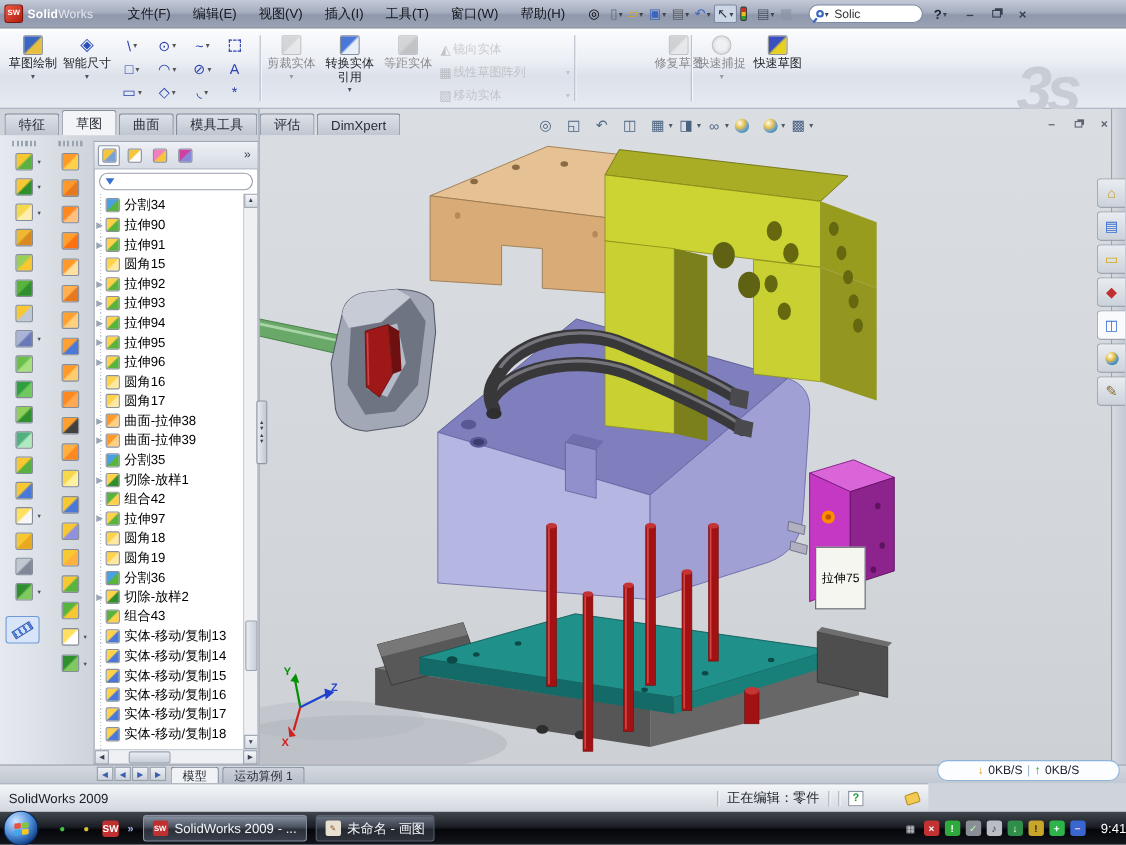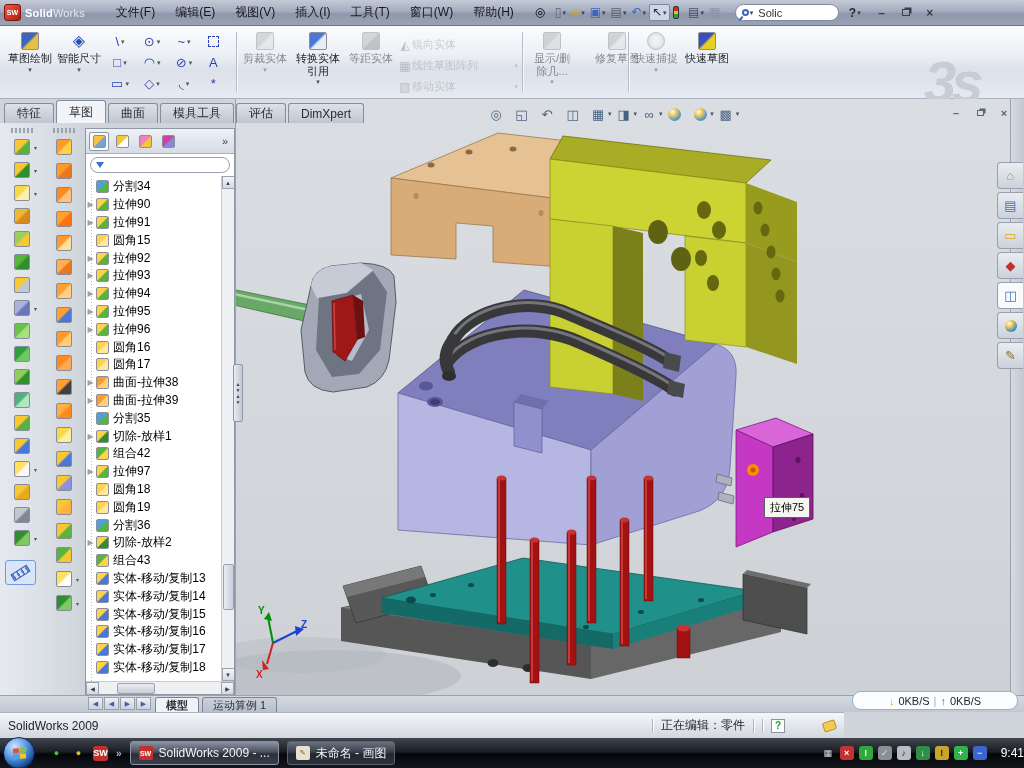--- a/index.html
+++ b/index.html
@@ -52,21 +52,21 @@
 #viewport{left:235px;top:99px;width:775px;height:596px;background:linear-gradient(180deg,#dadde1,#d2d5d9 70%,#cdd0d5);border-left:1px solid #9aa2ae;overflow:hidden}
 #headsup{left:486px;top:104px;display:flex;align-items:center;gap:2px;z-index:20}
 .hic{width:20px;height:20px;display:flex;align-items:center;justify-content:center;font-size:13px;color:#3a5578;opacity:.9}
 .hic .ball{width:13px;height:13px;border-radius:50%;background:radial-gradient(circle at 35% 30%,#fff,#e8c040 35%,#4a90d8 65%,#2f8f3f 90%)}
 .hdd{font-size:7px;color:#4a5565}
 #doc-controls{left:948px;top:106px;display:flex;gap:8px;z-index:20}
 .dwb{width:16px;height:13px;display:flex;align-items:center;justify-content:center;color:#5c6470;font-size:11px;font-weight:bold}
 .restore-s{width:7px;height:6px;border:1px solid #5c6470;box-shadow:2px -2px 0 -0.5px #5c6470}
 #splitter{left:233px;top:364px;width:10px;height:58px;background:linear-gradient(90deg,#e8ebf0,#c2c8d1);border:1px solid #8f98a6;border-radius:2px;display:flex;flex-direction:column;align-items:center;justify-content:center;gap:1px;z-index:21}
 #splitter span{font-size:5px;color:#39404e;line-height:5px}
-#tooltip{left:764px;top:497px;background:#f6f6f0;border:1px solid #5a5f6a;font-size:11px;color:#000;padding:2px 5px;z-index:22}
+#tooltip{left:741px;top:497px;background:#f6f6f0;border:1px solid #5a5f6a;font-size:11px;color:#000;padding:20px 5px;z-index:22}
 
 #leftchrome{left:0;top:123px;width:85px;height:572px;background:linear-gradient(90deg,#e6eaf0,#cfd4db)}
 .ltb{position:absolute;top:128px;width:40px;display:flex;flex-direction:column;align-items:center}
 .grip{width:22px;height:5px;background:repeating-linear-gradient(90deg,#9aa3b2 0 2px,transparent 2px 4px);margin-bottom:6px}
 .lchip-w{position:relative;margin-bottom:7px;width:26px;display:flex;justify-content:center}
 .lchip{width:16px;height:16px;border:1px solid #868d99;border-radius:2px}
 .lchip-w .dd3{position:absolute;right:-2px;top:5px;font-size:6px;color:#4a5160}
 #measure-btn{position:absolute;left:5px;top:560px;width:31px;height:25px;background:#d8e5f8;border:1px solid #6f9bd8;border-radius:3px;display:flex;align-items:center;justify-content:center}
 #measure-btn .ruler{width:19px;height:8px;background:repeating-linear-gradient(90deg,#4a78d8 0 2px,#cfe0f8 2px 5px);border:1px solid #3a5fae;transform:rotate(-32deg)}
 
@@ -93,21 +93,21 @@
 
 #taskpane{left:1010px;top:99px;width:14px;height:596px;background:linear-gradient(90deg,#d6dae1,#c2c8d1);border-left:1px solid #9aa2ae}
 .tpbtn{position:absolute;left:997px;width:26px;height:27px;background:linear-gradient(#e9edf2,#ccd2da);border:1px solid #98a0ac;border-right:none;border-radius:4px 0 0 4px;display:flex;align-items:center;justify-content:center;z-index:5}
 .tpbtn.sel{background:#f8fafc}
 .tpbtn .g{font-size:13px;line-height:14px}
 .tpbtn .ball{width:12px;height:12px;border-radius:50%;background:radial-gradient(circle at 35% 30%,#fff,#e8c040 35%,#4a90d8 65%,#2f8f3f 90%)}
 
 #modeltabs{left:0;top:695px;width:1024px;height:17px;background:linear-gradient(#d4d9e0,#c2c8d1);border-top:1px solid #9aa2ae;display:flex;align-items:flex-end;padding-left:88px}
 .navb{width:15px;height:13px;margin:0 1px 1px 0;background:linear-gradient(#eef1f5,#ccd2da);border:1px solid #98a0ac;font-size:7px;color:#3a5fae;display:flex;align-items:center;justify-content:center}
 .mtab{height:15px;padding:0 10px;font-size:11px;display:flex;align-items:center;border:1px solid #7d8594;border-bottom:none;border-radius:3px 3px 0 0;margin-left:3px;background:linear-gradient(#ccd1d9,#b8bfca);color:#2a2e36}
-.mtab.sel{background:#f0f2f5;font-weight:bold}
+.mtab.sel{background:#f0f2f5;font-weight:normal}
 #netwidget{left:852px;top:691px;width:166px;height:19px;background:#fbfdff;border:1px solid #8fb4dc;border-radius:9px;display:flex;align-items:center;justify-content:center;font-size:11px;color:#223;z-index:30;gap:4px}
 #netwidget .dn{color:#e8a020;font-weight:bold}#netwidget .up{color:#28a028;font-weight:bold}
 #netwidget .bar{color:#9ab4cc}
 #statusbar{left:0;top:712px;width:844px;height:26px;background:linear-gradient(#f4f6f9,#d2d7df);border-top:1px solid #aab2be;display:flex;align-items:center;font-size:12px;color:#1c1f26}
 #sb-left{margin-left:8px}
 #sb-right{margin-left:auto;display:flex;align-items:center;gap:8px;margin-right:8px}
 .sbsep{width:1px;height:14px;background:#aab2be;box-shadow:1px 0 0 #fff}
 #sb-help{width:14px;height:14px;background:#fff;border:1px solid #8a93a2;color:#18a038;font-weight:bold;font-size:10px;display:flex;align-items:center;justify-content:center}
 #sb-tag{width:13px;height:10px;background:#f2cc52;border:1px solid #b8902a;border-radius:2px;transform:rotate(-18deg);margin-left:30px}
 #taskbar{left:0;top:738px;width:1024px;height:30px;background:linear-gradient(180deg,#41464e,#1b1e24 45%,#05060a 55%,#14171d);display:flex;align-items:center}
@@ -317,25 +317,20 @@
     <span class="ci">▦</span>
       <span class="gl">线性草图阵列</span>
       <span class="dd2">▾</span>
   </div>
   <div class="grprow off" style="top:50px">
     <span class="ci">▧</span>
       <span class="gl">移动实体</span>
       <span class="dd2">▾</span>
   </div>
   <div class="vsep" style="left:522px"></div>
-  <div class="cbtn off" style="left:528px;width:48px">
-    <span class="ci" style="background:linear-gradient(135deg,#a8adb6 45%,#c8ccd4 55%)"></span>
-    <span class="cl">显示/删除几...</span>
-      <span class="dd2">▾</span>
-  </div>
   <div class="cbtn off" style="left:595px;width:44px">
     <span class="ci" style="background:linear-gradient(135deg,#a8adb6 45%,#d8dce2 55%)"></span>
     <span class="cl">修复草图</span>
   </div>
   <div class="vsep" style="left:628px"></div>
   <div class="cbtn off" style="left:634px;width:44px">
     <span class="ci" style="border-radius:50%;background:radial-gradient(circle,#e8ecf2 40%,#9aa1ac)"></span>
     <span class="cl">快速捕捉</span>
       <span class="dd2">▾</span>
   </div>

